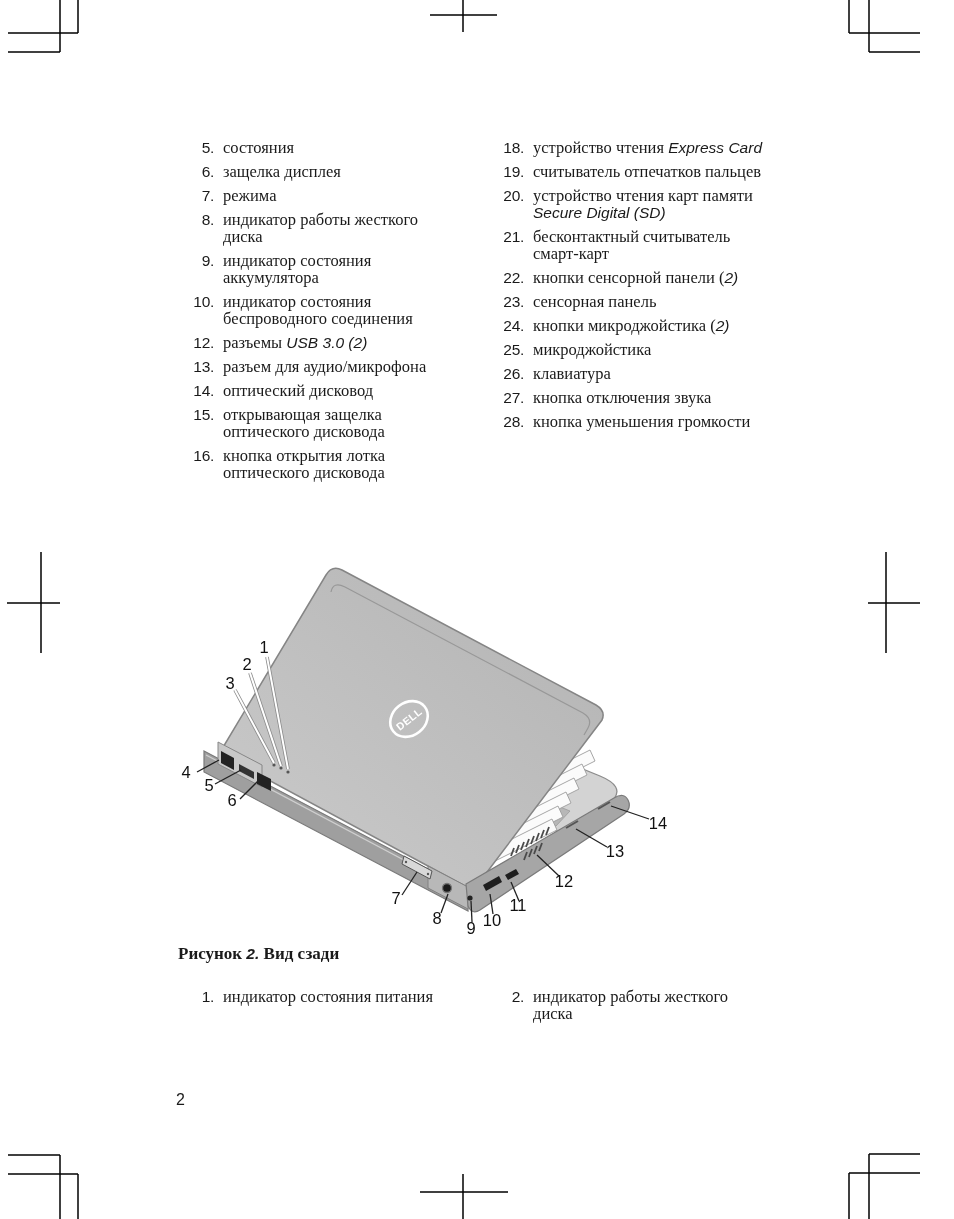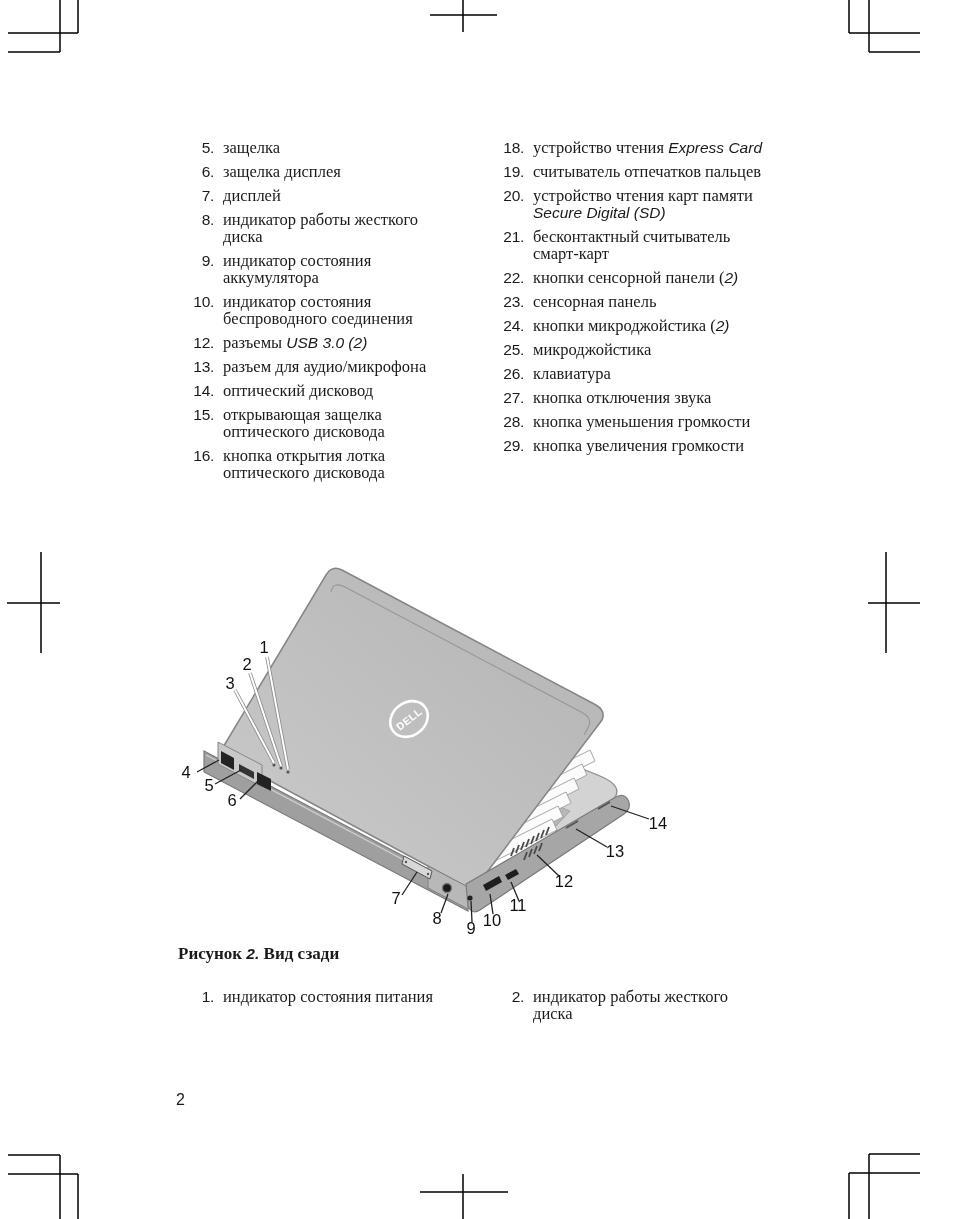--- a/index.html
+++ b/index.html
@@ -55,29 +55,29 @@
       <line x1="869" y1="1154" x2="920" y2="1154"></line>
         <line x1="849" y1="1173" x2="920" y2="1173"></line>
       <line x1="869" y1="1154" x2="869" y2="1219"></line>
         <line x1="849" y1="1173" x2="849" y2="1219"></line>
     </g>
   </svg>
 
   <div id="list-left" class="list" style="left:180px;top:139px;width:300px">
       <div class="item">
         <span class="num">5.</span>
-        <div class="txt mixed">защелка</div>
+        <div class="txt mixed">состояния</div>
       </div>
       <div class="item">
         <span class="num">6.</span>
         <div class="txt mixed">защелка дисплея</div>
       </div>
       <div class="item">
         <span class="num">7.</span>
-        <div class="txt mixed">дисплей</div>
+        <div class="txt mixed">режима</div>
       </div>
       <div class="item">
         <span class="num">8.</span>
         <div class="txt mixed">индикатор работы жесткого
 диска</div>
       </div>
       <div class="item">
         <span class="num">9.</span>
         <div class="txt mixed">индикатор состояния
 аккумулятора</div>
@@ -149,24 +149,20 @@
         <span class="num">26.</span>
         <div class="txt mixed">клавиатура</div>
       </div>
       <div class="item">
         <span class="num">27.</span>
         <div class="txt mixed">кнопка отключения звука</div>
       </div>
       <div class="item">
         <span class="num">28.</span>
         <div class="txt mixed">кнопка уменьшения громкости</div>
-      </div>
-      <div class="item">
-        <span class="num">29.</span>
-        <div class="txt mixed">кнопка увеличения громкости</div>
       </div>
     </div>
 
   <svg class="figure" width="560" height="395" viewBox="150 555 710 500" style="width:710px;height:500px">
     <defs>
       <linearGradient id="lidg" x1="0" y1="1" x2="1" y2="0">
         <stop offset="0" stop-color="#cbcbcb"></stop>
           <stop offset="1" stop-color="#b3b3b3"></stop>
       </linearGradient>
     </defs>

